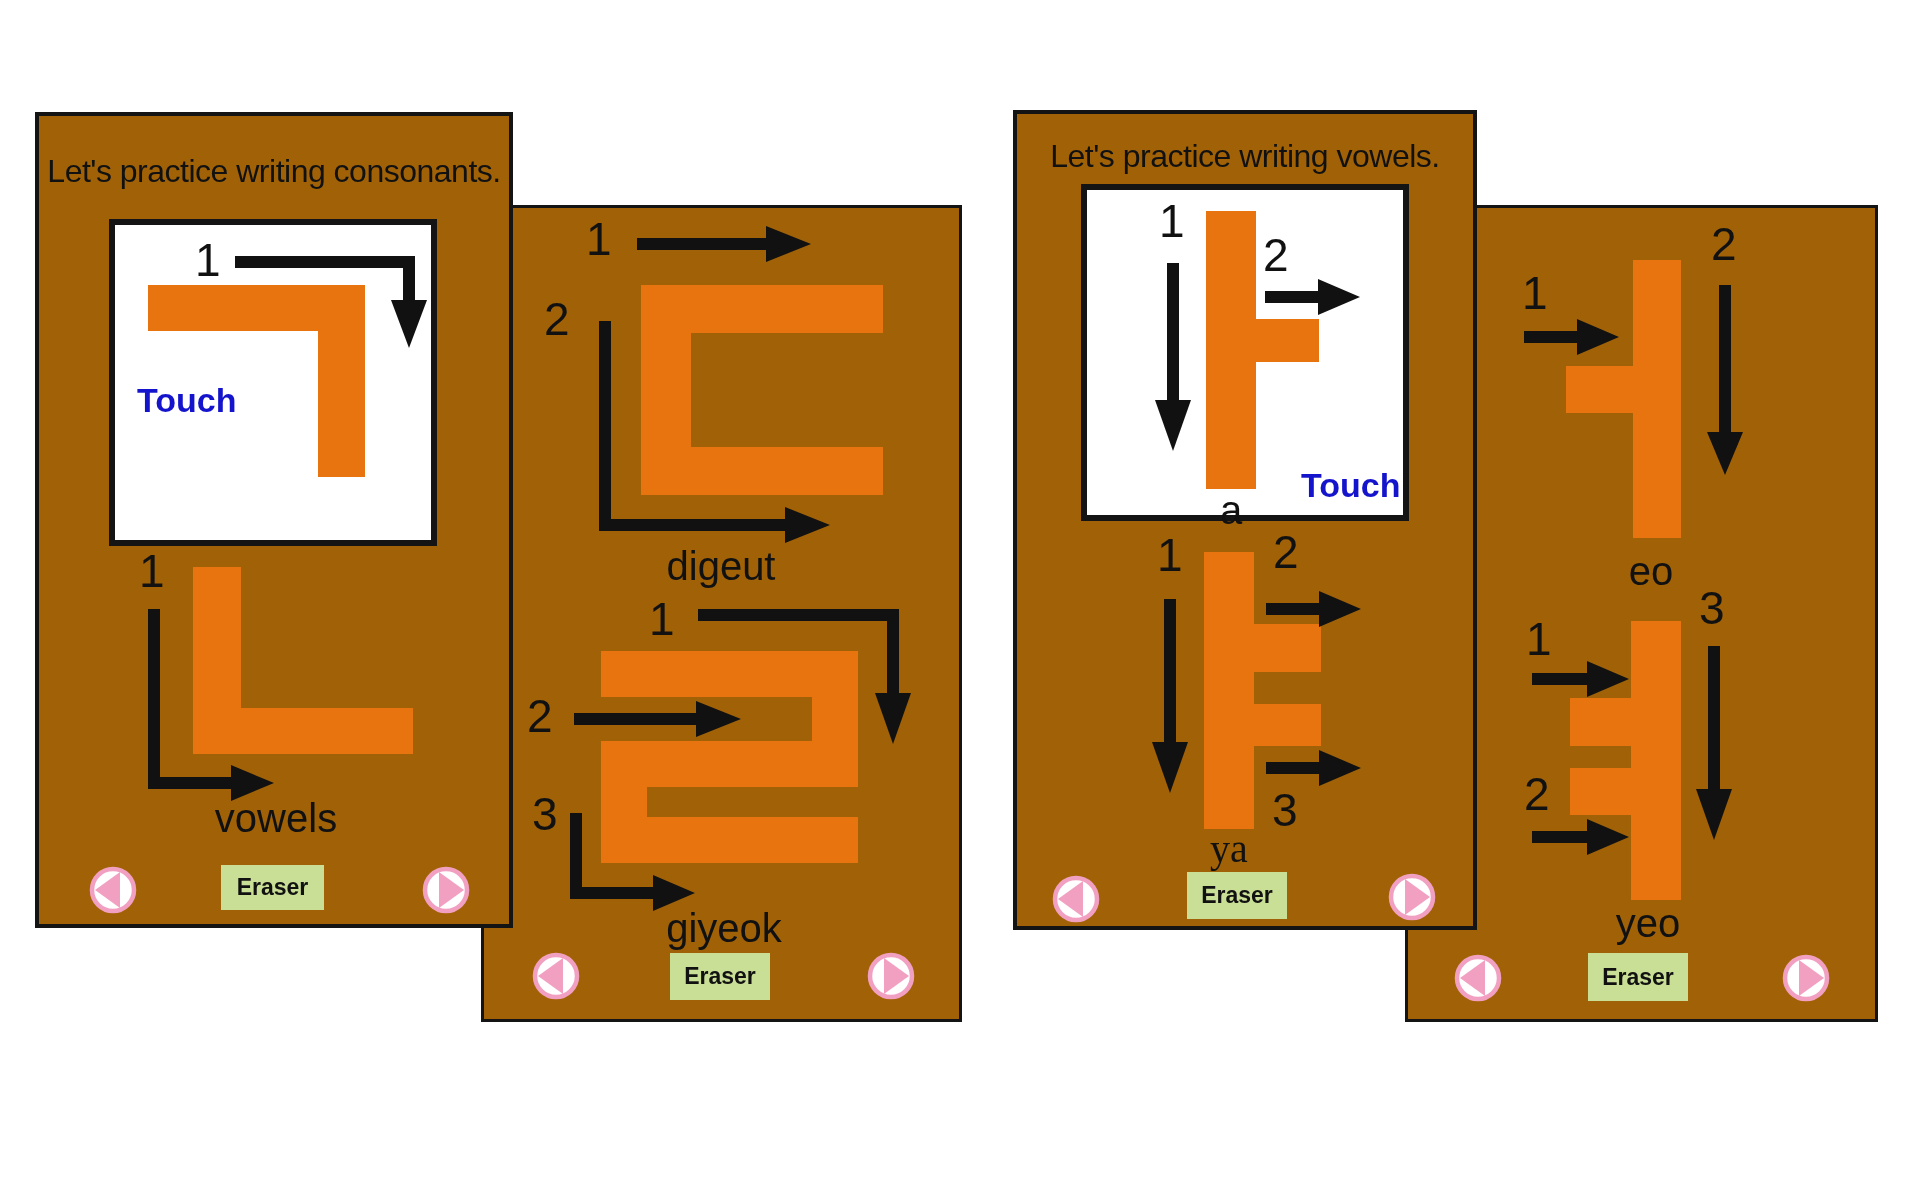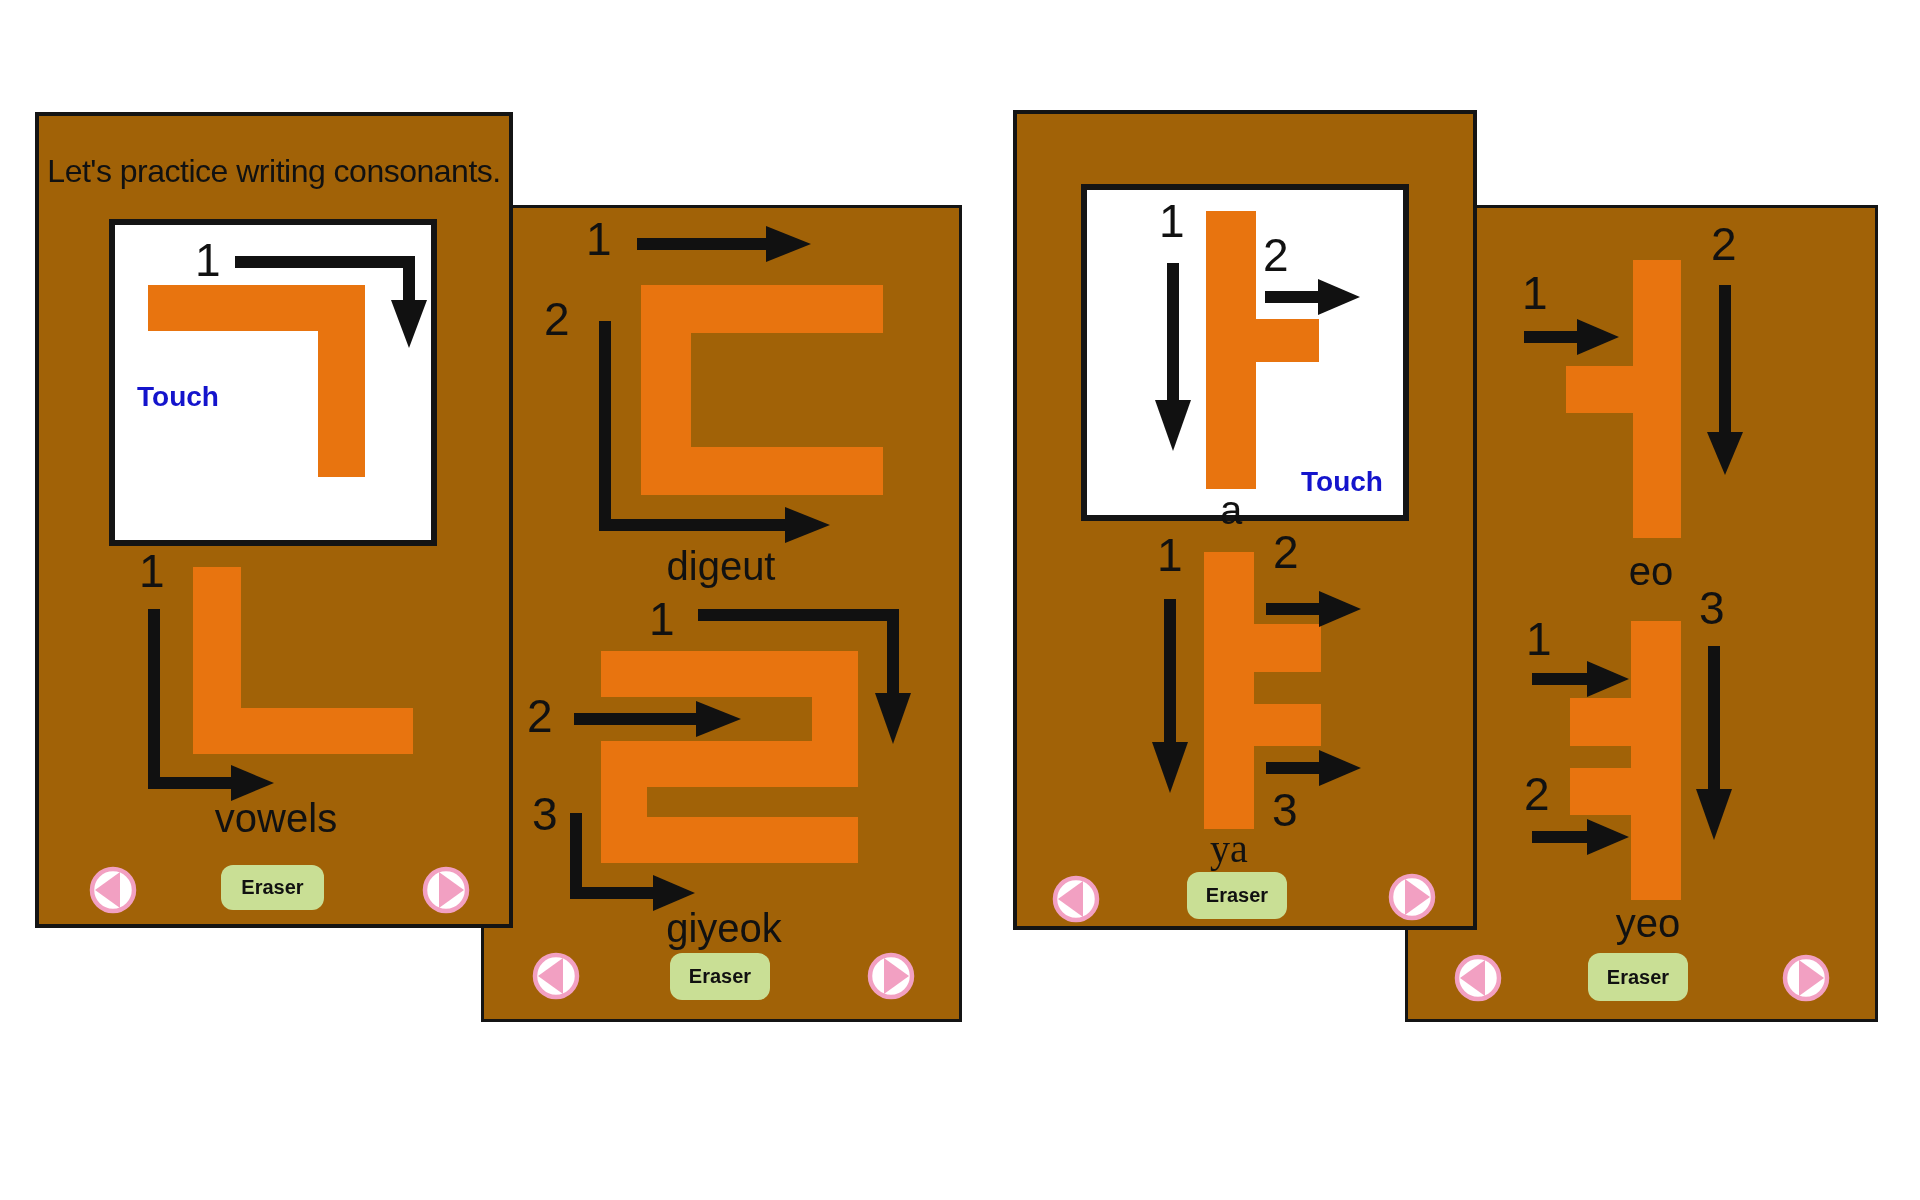--- a/index.html
+++ b/index.html
@@ -11,26 +11,26 @@
   .stage{position:absolute;left:0;top:0;width:1920px;height:1200px;}
   .panel{position:absolute;background:#a16207;border:4px solid #141414;}
   .panel.under{z-index:1;border-width:3px;}
   .panel.over{z-index:2;}
   .panel-title{position:absolute;left:0;right:0;text-align:center;font-size:32px;
     line-height:1.1;color:var(--ink);letter-spacing:-0.5px;}
   .practice-box{position:absolute;border:6px solid #141414;background:#ffffff;cursor:pointer;}
   .num{position:absolute;font-size:46px;line-height:1;color:var(--ink);}
   .bar{position:absolute;background:var(--orange);}
   .glyph-label{position:absolute;font-size:40px;line-height:1;color:var(--ink);text-align:center;}
-  .touch{position:absolute;font-size:28px;line-height:1;font-weight:bold;color:var(--blue);}
+  .touch{position:absolute;font-size:34px;line-height:1;font-weight:bold;color:var(--blue);}
   .arrow{position:absolute;overflow:visible;}
   .arrow path{stroke:var(--ink);stroke-width:12;fill:none;}
   .arrow polygon{fill:var(--ink);}
-  .eraser{position:absolute;background:var(--green);border:none;border-radius:12px;
-    font-family:"Liberation Sans", sans-serif;font-weight:bold;font-size:20px;color:var(--ink);
+  .eraser{position:absolute;background:var(--green);border:none;border-radius:0;
+    font-family:"Liberation Sans", sans-serif;font-weight:bold;font-size:23px;color:var(--ink);
     cursor:pointer;}
   .nav{position:absolute;width:52px;height:52px;cursor:pointer;background:none;border:none;padding:0;}
 </style>
 </head>
 <body>
 
 <div class="stage">
 
   <div class="panel under" style="left:481px;top:205px;width:481px;height:817px;">
 
@@ -169,20 +169,21 @@
     <button class="eraser" style="left:182px;top:749px;width:103px;height:45px;">Eraser</button>
     <button class="nav" style="left:381px;top:748px;">
       <svg width="52" height="52" viewBox="0 0 52 52">
         <circle cx="26" cy="26" r="21" fill="#fff" stroke="var(--pink)" stroke-width="4.5"></circle>
         <polygon points="19,8 19,44 44,26" fill="var(--pink)"></polygon>
       </svg>
     </button>
   </div>
 
   <div class="panel over" style="left:1013px;top:110px;width:464px;height:820px;">
+    <div class="panel-title" style="top:25px;">Let's practice writing vowels.</div>
 
     <div class="practice-box" style="left:64px;top:70px;width:328px;height:337px;">
       <span class="num" style="left:72px;top:8px;">1</span>
       <svg class="arrow" style="left:68px;top:65px;" width="40" height="200" viewBox="0 0 40 200">
         <path d="M18,8 V148"></path>
           <polygon points="0,145 36,145 18,196"></polygon>
       </svg>
       <div class="bar" style="left:119px;top:21px;width:50px;height:278px;"></div>
       <div class="bar" style="left:169px;top:129px;width:63px;height:43px;"></div>
       <span class="num" style="left:176px;top:42px;">2</span>

